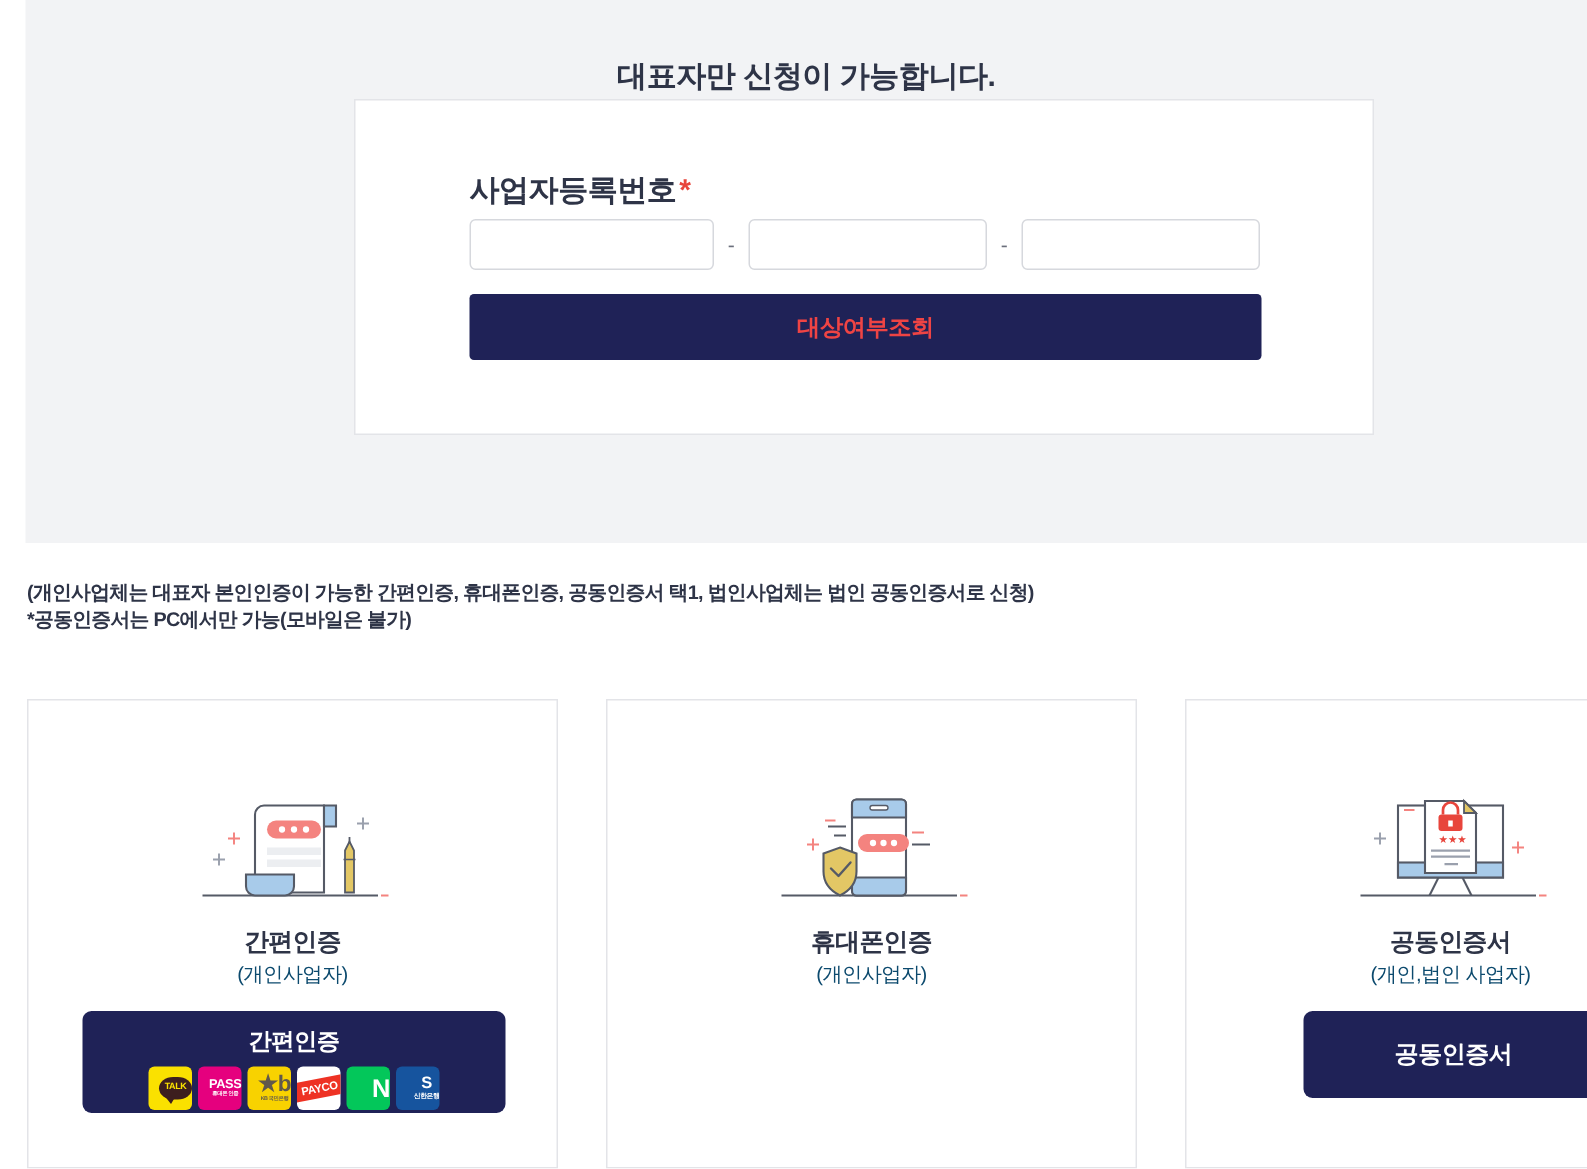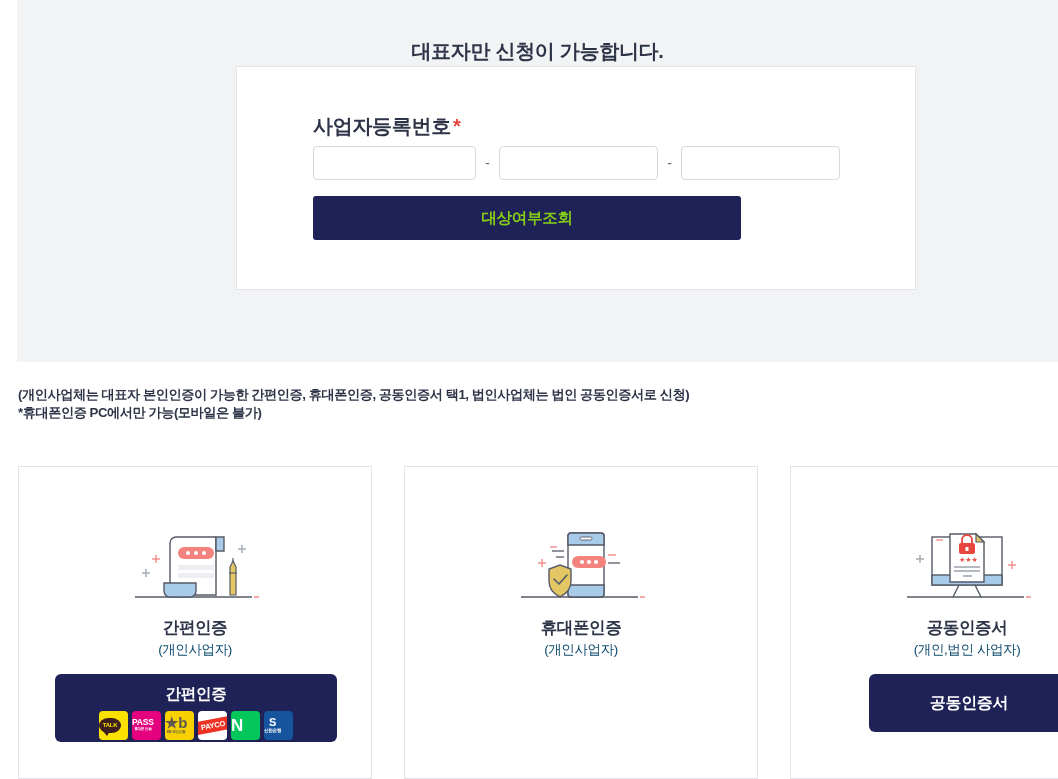--- a/index.html
+++ b/index.html
@@ -60,24 +60,24 @@
   .biz-input.seg2 { width: 159px; }
   .biz-input.seg3 { width: 159px; }
   .dash {
     width: 23px; text-align: center;
     font-size: 14px; color: #6b6f7c;
     flex: 0 0 auto;
   }
 
   .lookup-btn {
     position: absolute; left: 76px; top: 129px;
-    width: 428px; height: 44px;
+    width: 528px; height: 44px;
     background: #1f2257;
     border: none; border-radius: 3px;
-    color: #84cc16;
+    color: #ef4444;
     font-family: "Liberation Sans", sans-serif;
     font-size: 15.5px; font-weight: bold;
     letter-spacing: -0.3px;
     cursor: pointer;
   }
 
   
   .instructions {
     position: absolute; left: 18px; top: 386px;
     width: 1020px;
@@ -139,21 +139,21 @@
   
   .card-btn.simple {
     left: 78px; top: 207px; width: 200px; height: 58px;
     font-size: 16px;
   }
 
   .logos { display: flex; gap: 4px; align-items: center; }
   .logo {
     width: 29px; height: 29px;
     border-radius: 4px;
-    display: flex; align-items: center; justify-content: flex-start;
+    display: flex; align-items: center; justify-content: flex-end;
     position: relative;
     overflow: hidden;
     flex: 0 0 auto;
   }
   .logo-kakao { background: #fae100; }
   .logo-pass  { background: #e5007e; }
   .logo-kb    { background: #f8d200; }
   .logo-payco { background: #ffffff; }
   .logo-naver { background: #03c75a; }
   .logo-shinhan { background: #16549e; }
@@ -215,21 +215,21 @@
         <span class="dash">-</span>
         <input class="biz-input seg3" type="text" placeholder="" style="">
       </div>
 
       <button class="lookup-btn">대상여부조회</button>
     </div>
   </div>
 
   <div class="instructions">
     <span class="line">(개인사업체는 대표자 본인인증이 가능한 간편인증, 휴대폰인증, 공동인증서 택1, 법인사업체는 법인 공동인증서로 신청)</span>
-    <span class="line">*휴대폰인증 PC에서만 가능(모바일은 불가)</span>
+    <span class="line">*공동인증서는 PC에서만 가능(모바일은 불가)</span>
   </div>
 
   <div class="cards">
 
     <div class="auth-card">
       <div class="illus">
         <svg width="130" height="78" viewBox="0 0 130 78">
           <line x1="5" y1="72" x2="122" y2="72" stroke="#555a66" stroke-width="1.4"></line>
           <line x1="124" y1="72" x2="129" y2="72" stroke="#f4837f" stroke-width="1.4"></line>
           <path d="M46 12 h40 v58 h-40 a6 6 0 0 1 -6 -6 V18 a6 6 0 0 1 6 -6 z" fill="#ffffff" stroke="#555a66" stroke-width="1.4"></path>

